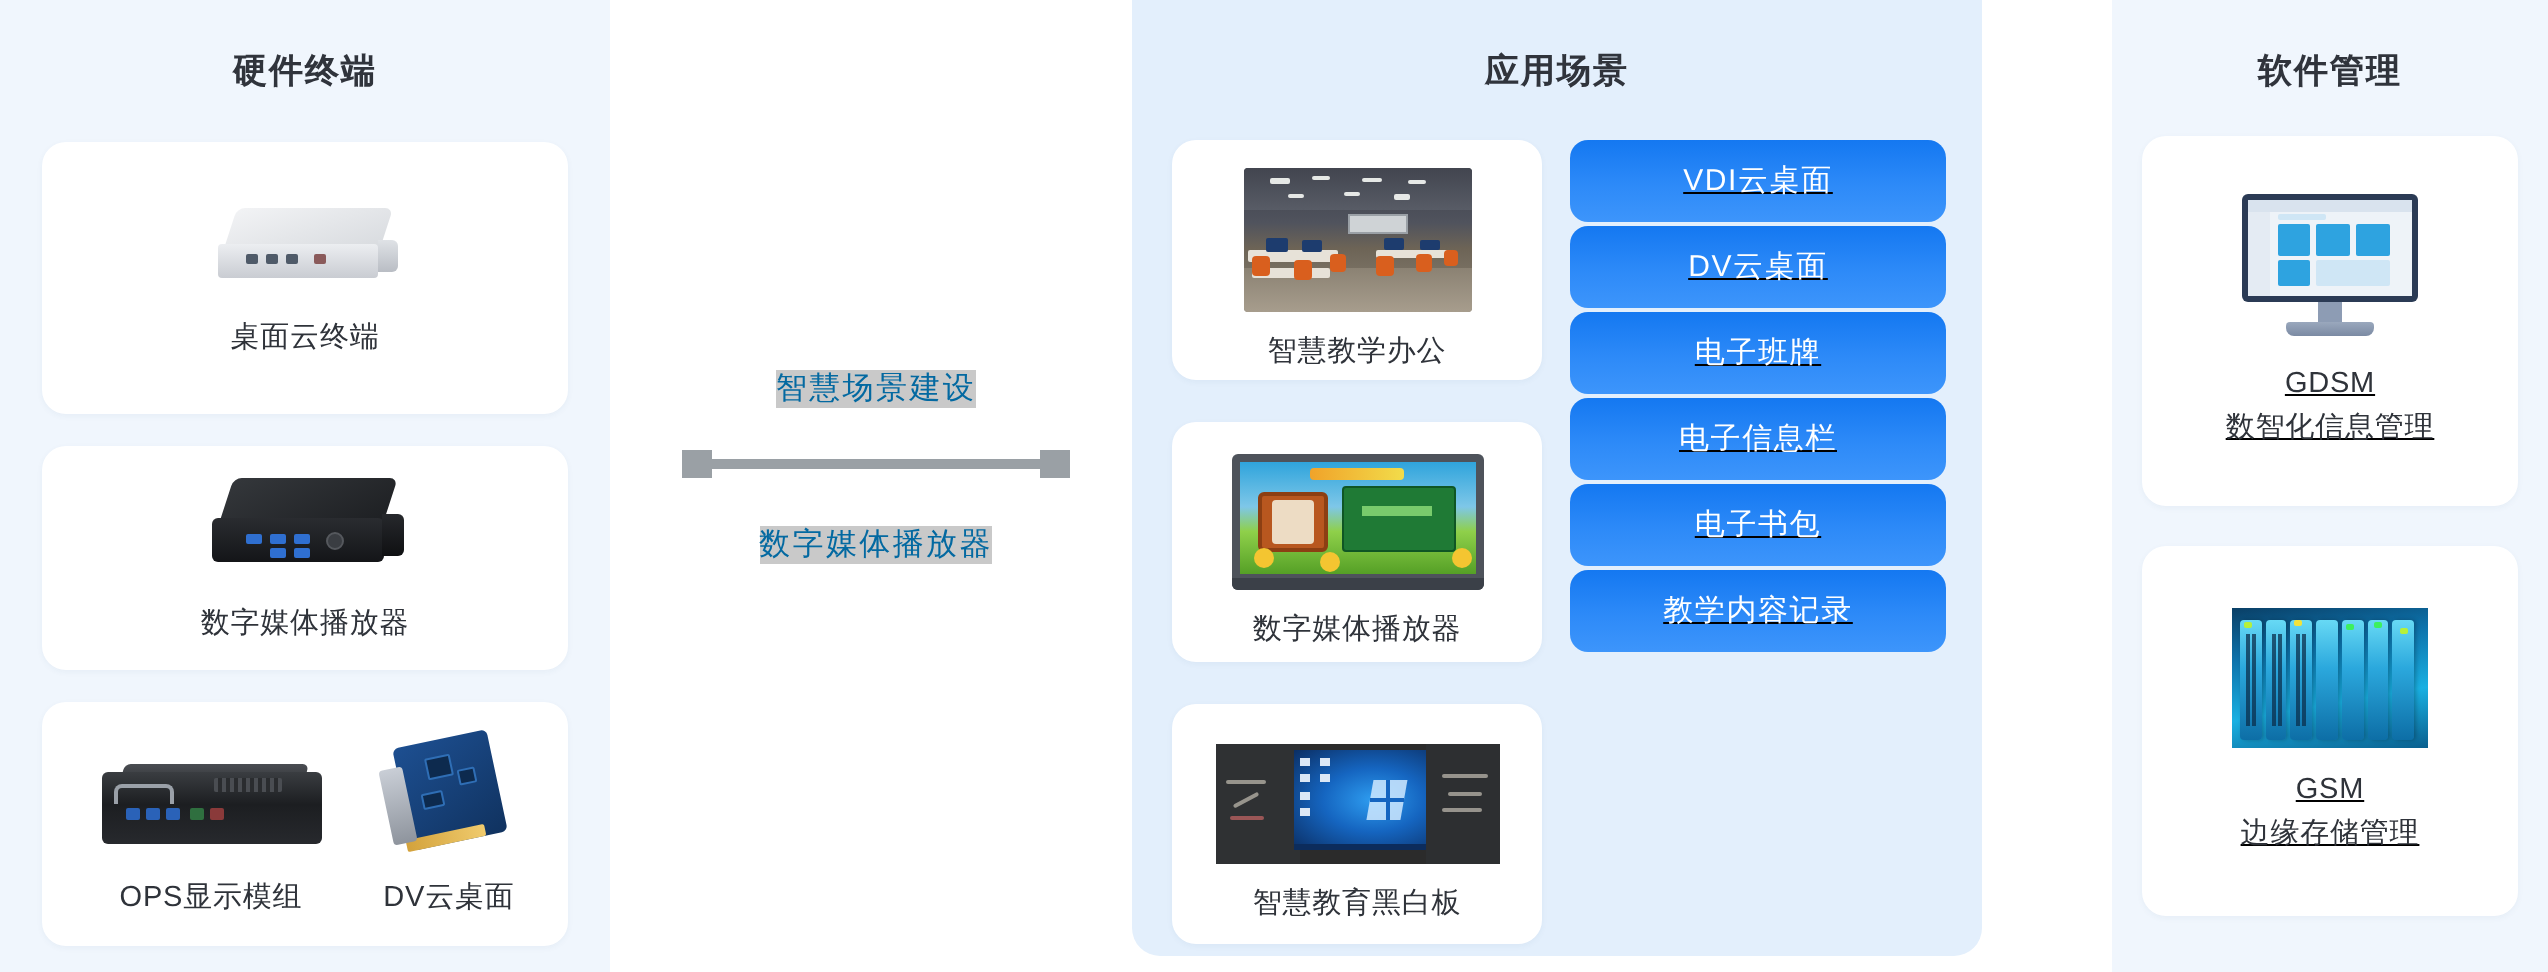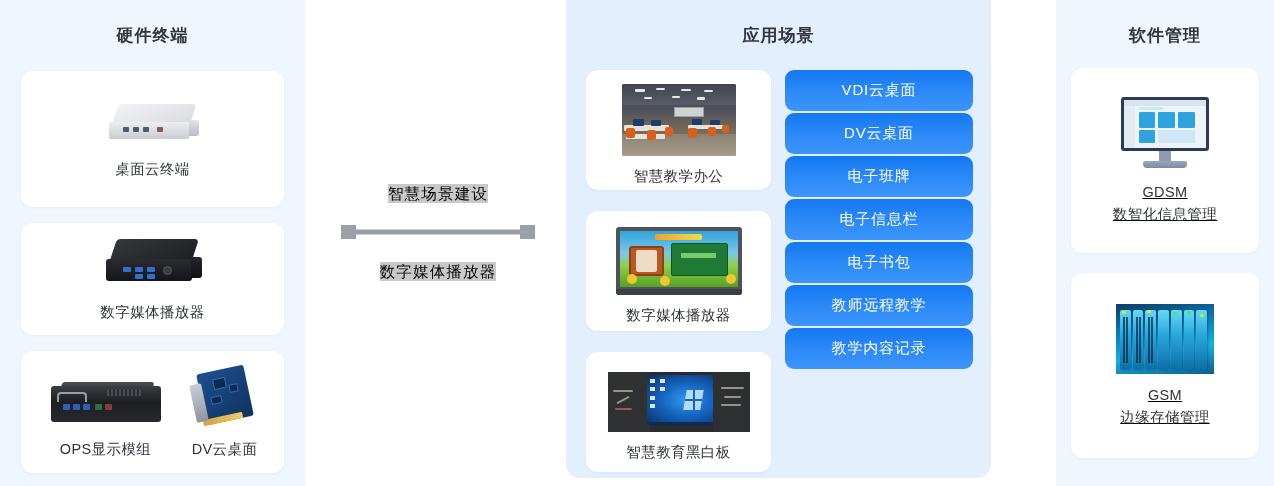--- a/index.html
+++ b/index.html
@@ -51,21 +51,21 @@
   .lc-1 { height: 136px; }
   .lc-2 { height: 112px; }
   .lc-3 { height: 122px; padding-left: 25px; }
   .dual { display: flex; flex-direction: row; align-items: flex-end; justify-content: space-around; width: 100%; }
   .dual-item { display: flex; flex-direction: column; align-items: center; width: 49%; }
 
   
   .mid-cards { position: absolute; left: 586px; top: 70px; width: 185px; }
   .mid-card { width: 185px; height: 120px; margin-bottom: 21px; padding-top: 10px; }
 
-  .btn-col { position: absolute; left: 785px; top: 70px; width: 188px; }
+  .btn-col { position: absolute; left: 785px; top: 70px; width: 188px; text-decoration: underline; }
   .sc-btn {
     width: 188px; height: 41px;
     margin-bottom: 2px;
     border: none;
     border-radius: 9px;
     background: linear-gradient(180deg, #1478f1 0%, #2d8af8 55%, #3d95fb 100%);
     color: #ffffff;
     font-size: 15px;
     font-family: "Liberation Sans", "DejaVu Sans", sans-serif;
     letter-spacing: .8px;
@@ -77,21 +77,21 @@
   .right-cards { position: absolute; left: 1071px; top: 68px; width: 223px; text-decoration: underline; }
   .right-card { width: 188px; height: 185px; margin-bottom: 20px; padding: 10px 0; }
   .right-card .card-caption { margin-top: 12px; }
 
   
   .connector { position: absolute; left: 310px; top: 0; width: 256px; height: 486px; }
   .conn-label {
     position: absolute; width: 256px; text-align: center;
     font-size: 15.5px; color: #3a3a3a; letter-spacing: 1.2px;
   }
-  .conn-label span { background: #c9c9c9; color: #000000; padding: 1px 0px; }
+  .conn-label span { background: #c9c9c9; color: #0369a1; padding: 1px 0px; }
   .conn-top { top: 184px; }
   .conn-bot { top: 262px; }
   .conn-line { position: absolute; top: 225px; left: 31px; width: 194px; height: 14px; }
 
   
   .art { position: relative; }
 
   
   .art-thinclient { width: 96px; height: 46px; }
   .tc-top { position:absolute; left:10px; top:4px; width:78px; height:22px;
@@ -367,21 +367,20 @@
       <div class="card-caption" style="margin-top:11px">智慧教育黑白板</div>
     </div>
   </div>
 
   <div class="btn-col">
     <button class="sc-btn">VDI云桌面</button>
     <button class="sc-btn">DV云桌面</button>
     <button class="sc-btn">电子班牌</button>
     <button class="sc-btn">电子信息栏</button>
     <button class="sc-btn">电子书包</button>
-    <button class="sc-btn">教师远程教学</button>
     <button class="sc-btn">教学内容记录</button>
   </div>
 
   <div class="panel panel-right">
     <div class="col-title">软件管理</div>
   </div>
 
   <div class="right-cards">
 
     <div class="card right-card">

